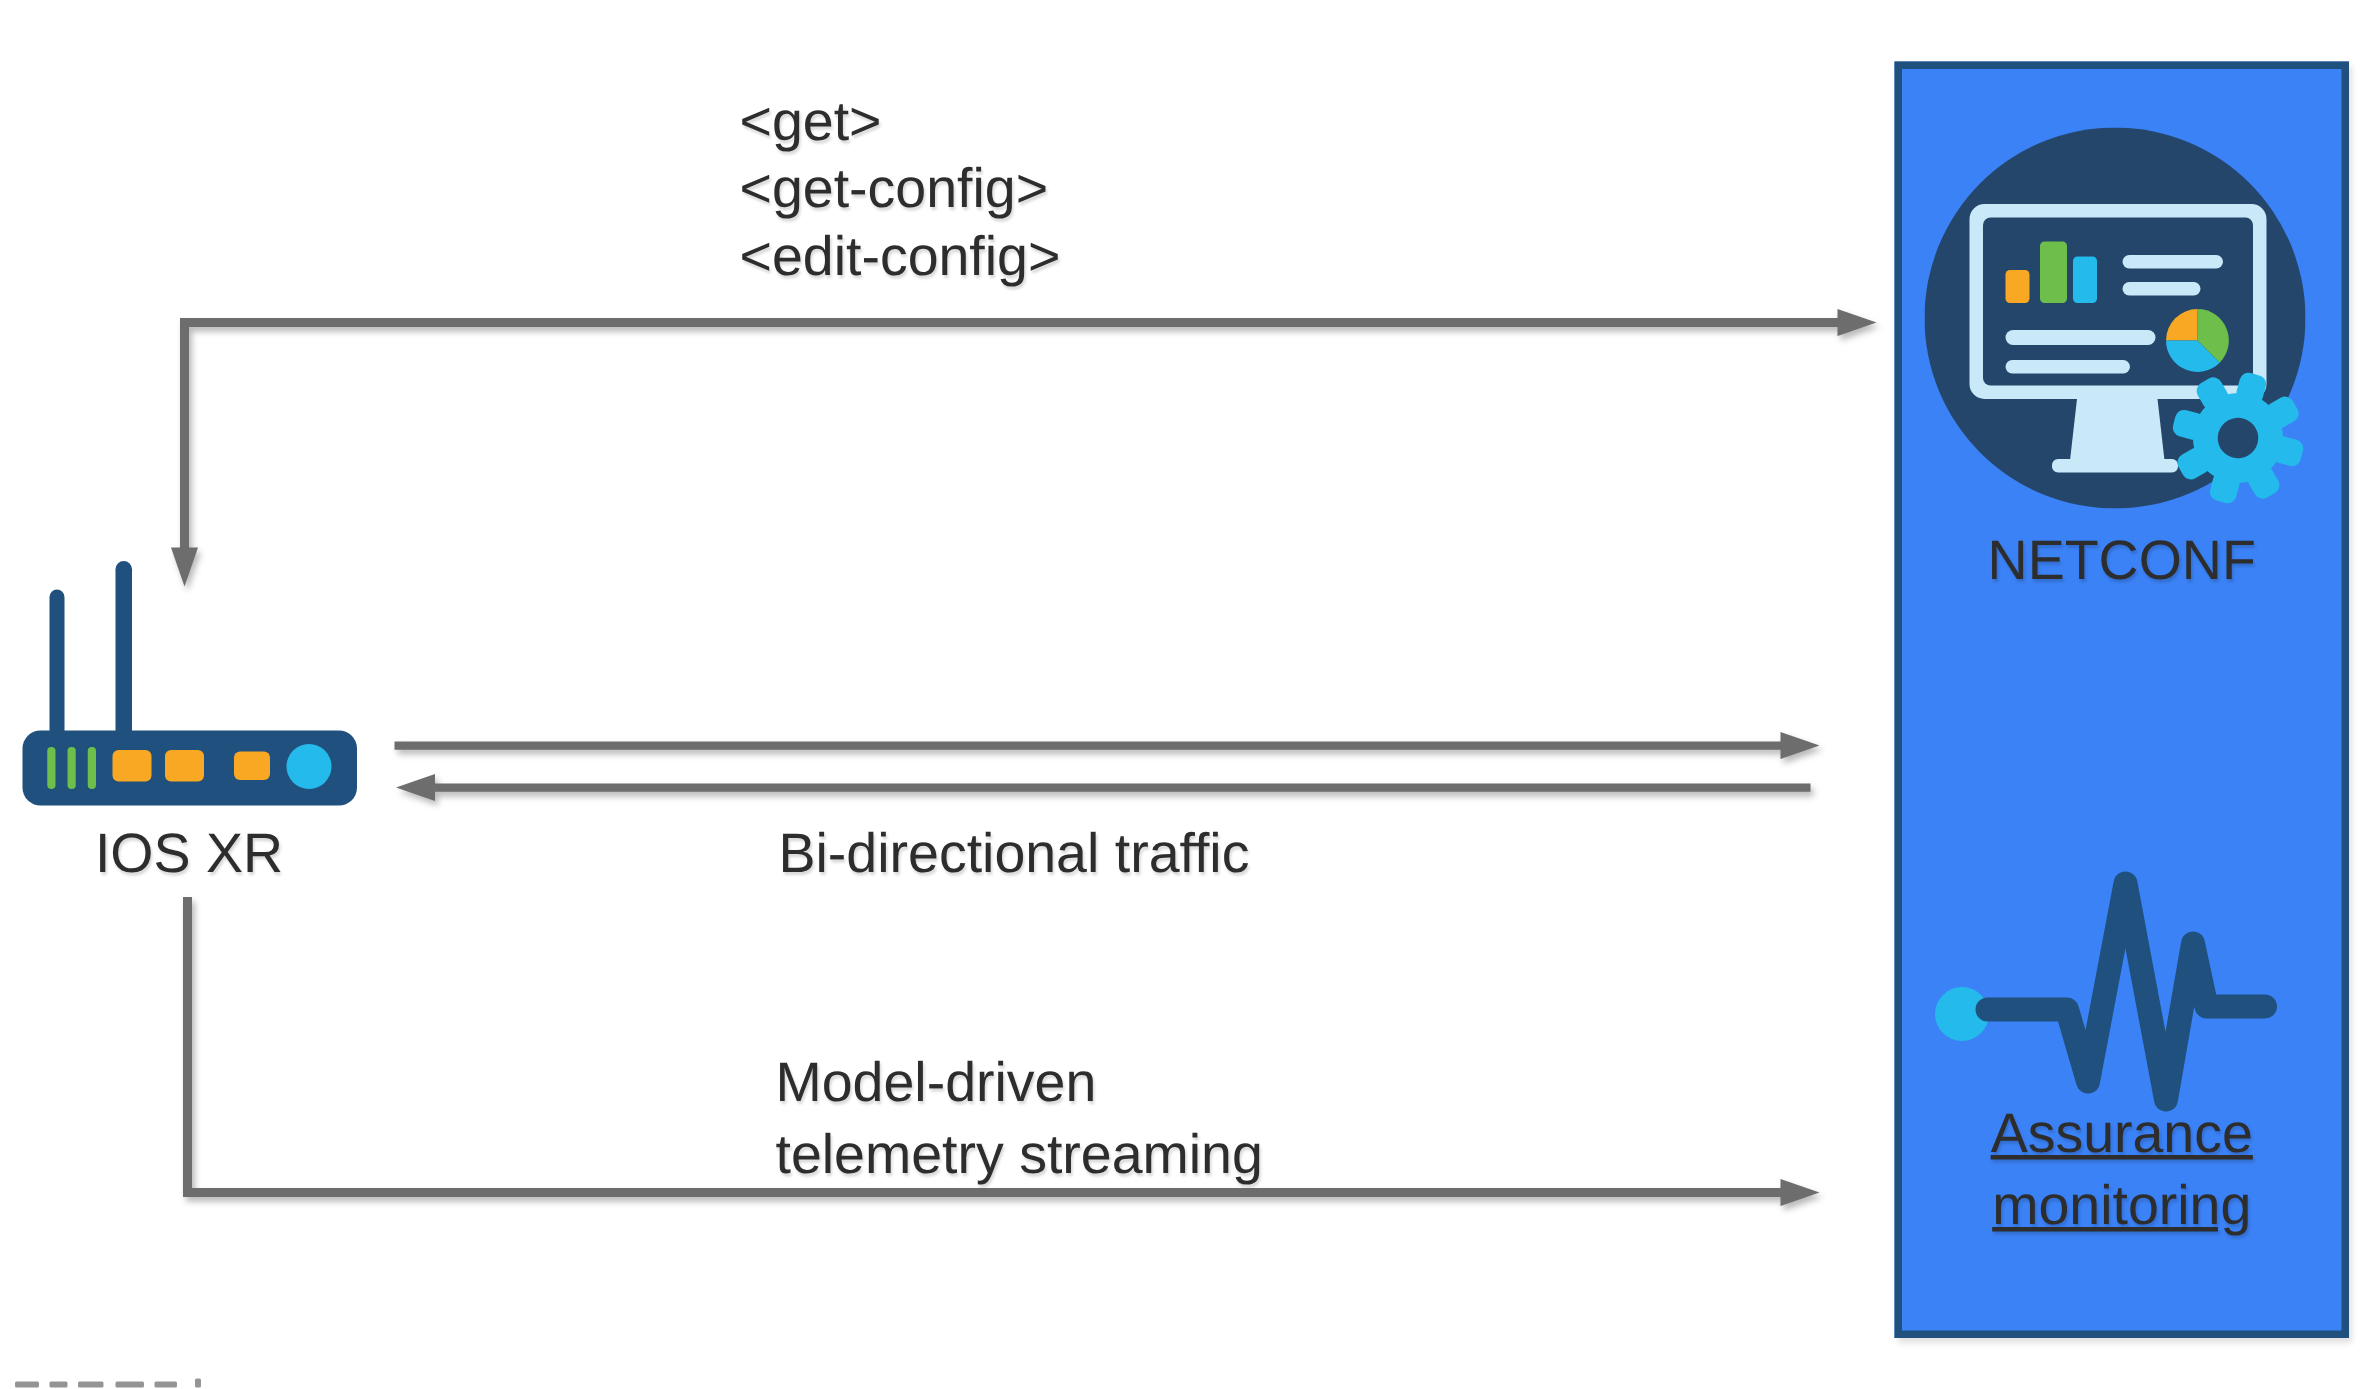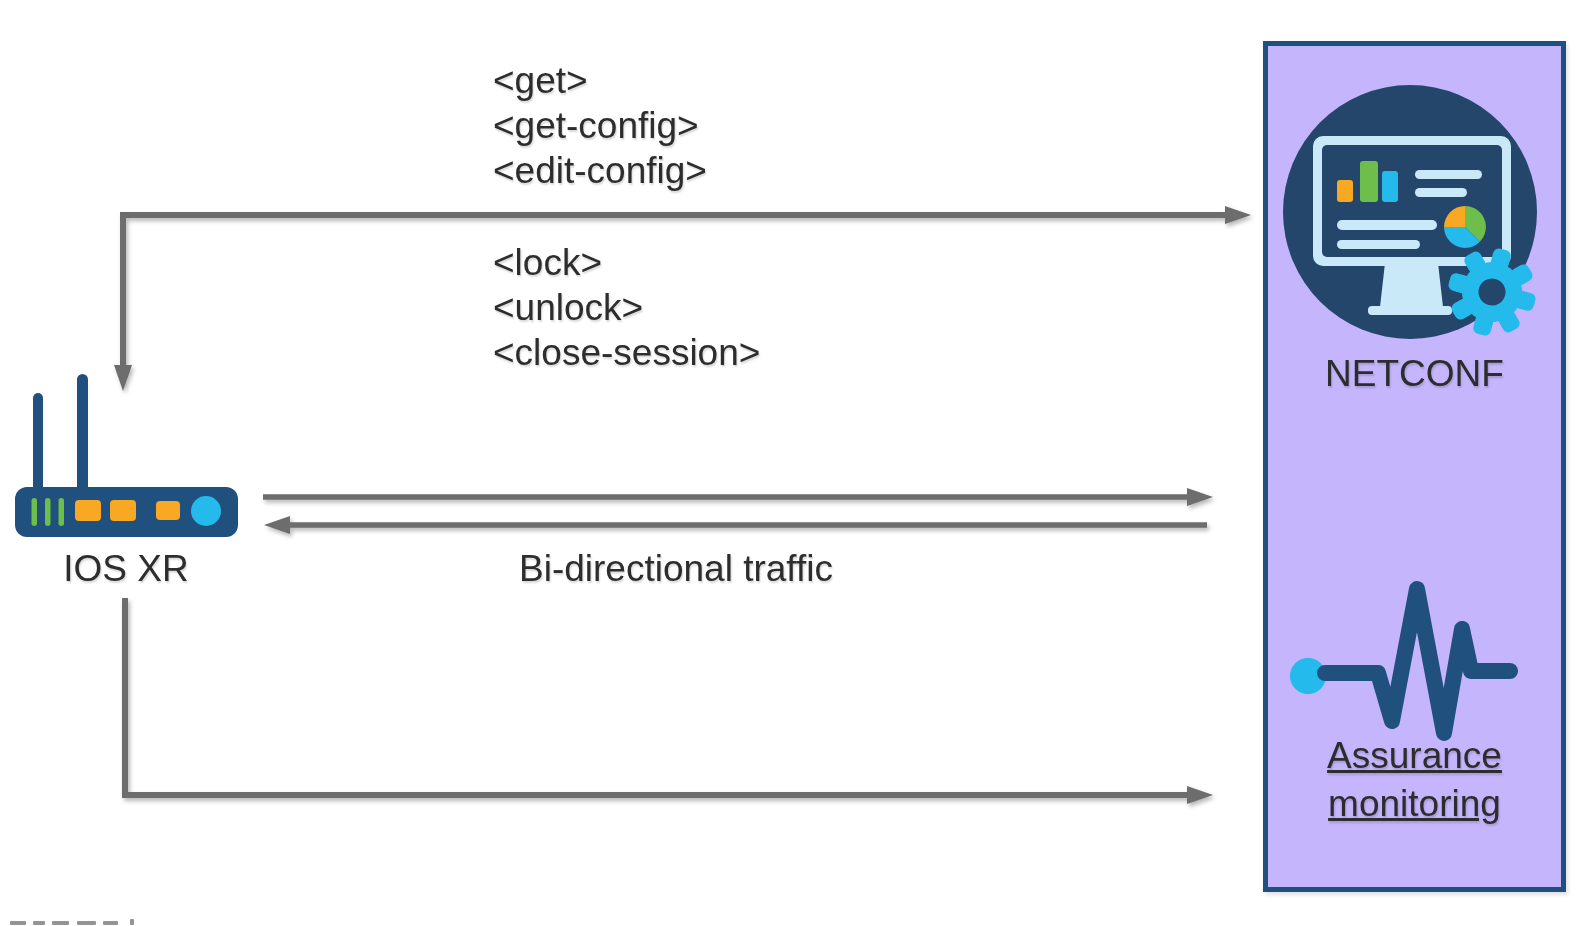--- a/index.html
+++ b/index.html
@@ -9,21 +9,21 @@
   }
   .txt{
     position:absolute;font-size:37px;line-height:45px;color:var(--text,#2d2d2d);
     text-shadow:1px 2px 2px rgba(0,0,0,0.16);white-space:nowrap;
   }
   .txt.center{text-align:center;}
   .connectors{position:absolute;left:0;top:0;filter:drop-shadow(2px 3px 2px rgba(0,0,0,0.28));}
   .icon-svg{position:absolute;}
   .client-box{
     position:absolute;left:1263px;top:41px;width:303px;height:851px;
-    border:5px solid var(--navy,#20507d);box-sizing:border-box;background:#c4b5fd;
+    border:5px solid var(--navy,#20507d);box-sizing:border-box;background:#3b82f6;
     box-shadow:2px 3px 4px rgba(0,0,0,0.12);
   }
   .client-box .label{left:0;width:100%;}
   .netconf-label{top:303px;line-height:49px;}
   .assurance-label{top:686px;line-height:48px;text-decoration:underline;}
   .tele-label{line-height:48px;}
   .wm{position:absolute;background:#5a5a5a;opacity:0.65;height:4px;border-radius:1px;}
 </style>
 </head>
 <body>
@@ -41,25 +41,20 @@
     <path d="M1207,525 H289" fill="none" stroke="var(--arrow-gray,#6d6d6d)" stroke-width="5.5" marker-end="url(#arw)"></path>
     <path d="M125,598 V795 H1188" fill="none" stroke="var(--arrow-gray,#6d6d6d)" stroke-width="6" marker-end="url(#arw)"></path>
   </svg>
 
   <div class="txt" style="left:493px;top:58px;">
     <div>&lt;get&gt;</div>
     <div>&lt;get-config&gt;</div>
     <div>&lt;edit-config&gt;</div>
   </div>
 
-  <div class="txt" style="left:493px;top:240px;">
-    <div>&lt;lock&gt;</div>
-    <div>&lt;unlock&gt;</div>
-    <div>&lt;close-session&gt;</div>
-  </div>
 
   <svg class="icon-svg" style="left:10px;top:370px;" width="235" height="170" viewBox="0 0 235 170">
     <g fill="var(--navy,#20507d)">
       <rect x="23" y="23" width="10" height="104" rx="5"></rect>
       <rect x="67" y="4" width="11" height="120" rx="5.5"></rect>
     </g>
     <rect x="5" y="117" width="223" height="50" rx="12" fill="var(--navy,#20507d)"></rect>
     <g fill="var(--green,#6dbe4b)">
       <rect x="21.5" y="128" width="5.5" height="28" rx="2.7"></rect>
       <rect x="35" y="128" width="5.5" height="28" rx="2.7"></rect>
@@ -70,20 +65,24 @@
       <rect x="100" y="130" width="26" height="21" rx="4"></rect>
       <rect x="146" y="131" width="24" height="19" rx="4"></rect>
     </g>
     <circle cx="196" cy="141" r="15" fill="var(--cyan,#24baec)"></circle>
   </svg>
 
   <div class="txt center" style="left:40px;top:546px;width:172px;">IOS XR</div>
 
   <div class="txt" style="left:519px;top:546px;">Bi-directional traffic</div>
 
+  <div class="txt tele-label" style="left:517px;top:698px;">
+    <div>Model-driven</div>
+    <div>telemetry streaming</div>
+  </div>
 
   <div class="client-box">
 
     <svg class="icon-svg" style="left:15px;top:39px;" width="254" height="254" viewBox="0 0 254 254">
       <circle cx="127" cy="127" r="127" fill="var(--navy-deep,#24466b)"></circle>
       <g>
         <rect x="30" y="51" width="198" height="130" rx="10" fill="var(--light-blue,#c9e9f8)"></rect>
         <rect x="39" y="60" width="180" height="112" rx="5" fill="var(--navy-deep,#24466b)"></rect>
         <polygon points="102,178 155,178 160,222 97,222" fill="var(--light-blue,#c9e9f8)"></polygon>
         <rect x="85" y="221" width="84" height="9" rx="4" fill="var(--light-blue,#c9e9f8)"></rect>

